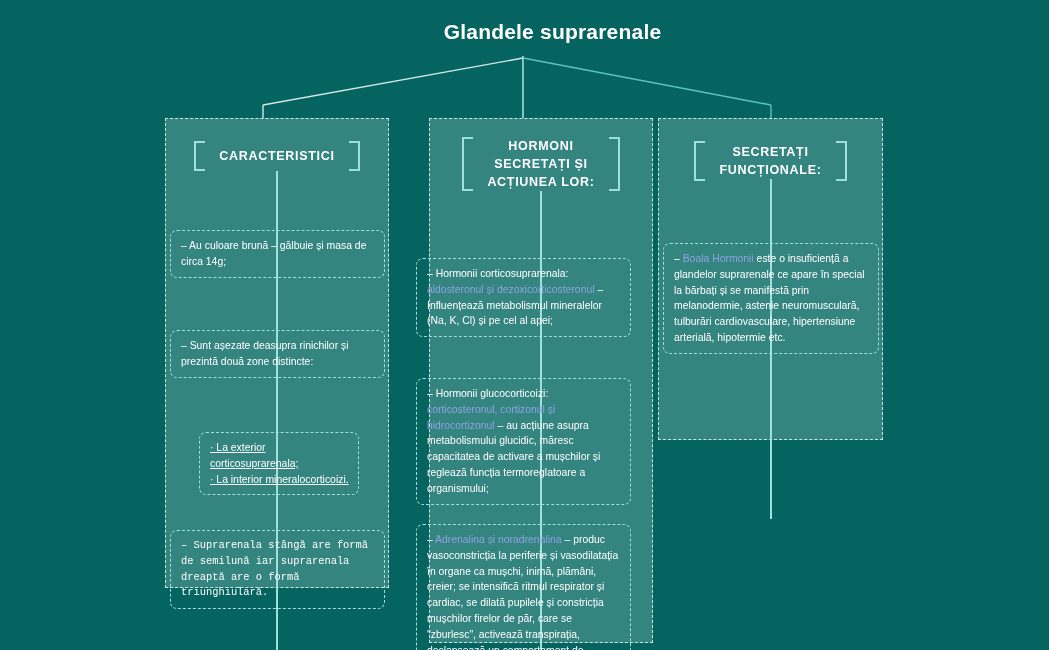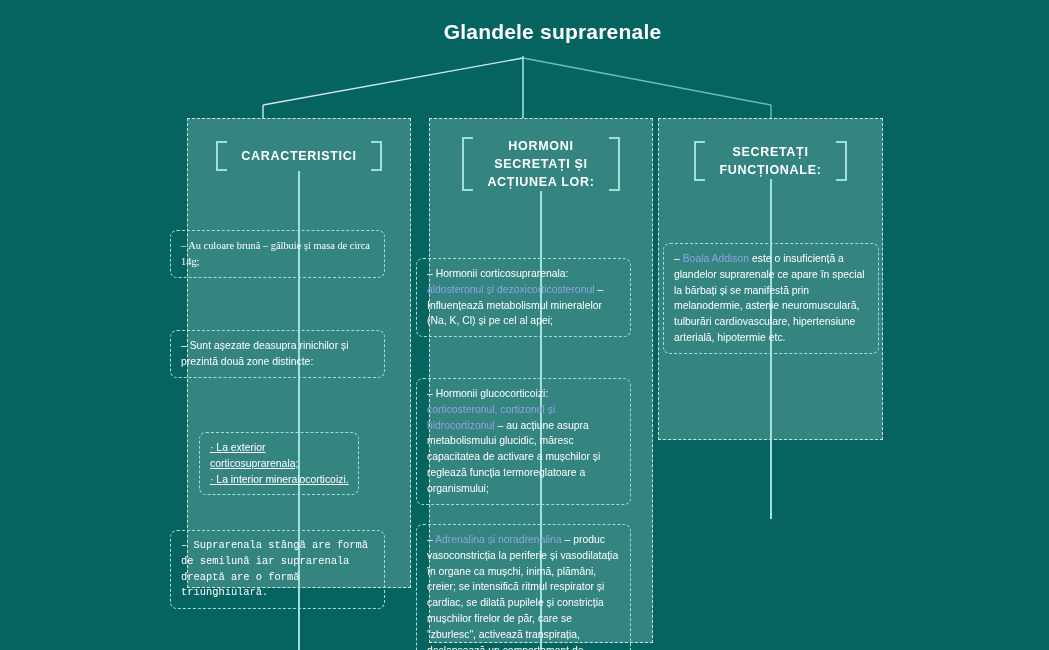--- a/index.html
+++ b/index.html
@@ -44,21 +44,21 @@
     pointer-events: none;
   }
 
   
   .column {
     position: absolute;
     background: #348480;
     border: 1px dashed #cfe3e2;
     box-sizing: border-box;
   }
-  .col-left   { left: 165px; top: 118px; width: 224px; height: 470px; margin-left: 22px; }
+  .col-left   { left: 165px; top: 118px; width: 224px; height: 470px; }
   .col-mid    { left: 429px; top: 118px; width: 224px; height: 525px; }
   .col-right  { left: 658px; top: 118px; width: 225px; height: 322px; }
 
   
   .spine {
     position: absolute;
     width: 2px;
     background: #9fdfdc;
     left: 50%;
     margin-left: -1px;
@@ -131,21 +131,21 @@
   <div class="column col-left">
     <div class="spine spine-left"></div>
 
     <div class="col-header" style="top:22px;">
       <span class="bracket left" style="height:30px;"></span>
       <span class="hdr-text">CARACTERISTICI</span>
       <span class="bracket right" style="height:30px;"></span>
     </div>
   </div>
 
-  <div class="note" style="left:170px; top:230px; width:215px;font-family:Liberation Serif, serif;">
+  <div class="note" style="left:170px; top:230px; width:215px;">
     <span>– Au culoare brună – gălbuie și masa de circa 14g;</span>
   </div>
 
   <div class="note" style="left:170px; top:330px; width:215px;">
     <span>– Sunt așezate deasupra rinichilor și prezintă două zone distincte:</span>
   </div>
 
   <div class="note" style="left:199px; top:432px; width:160px;text-decoration:underline;">
     <span>· La exterior corticosuprarenala;</span><br>
     <span>· La interior mineralocorticoizi.</span>
@@ -188,17 +188,17 @@
       <span class="bracket left" style="height:40px;"></span>
       <span class="hdr-text">
         <span>SECRETAȚI</span><br>
         <span>FUNCȚIONALE:</span>
       </span>
       <span class="bracket right" style="height:40px;"></span>
     </div>
   </div>
 
   <div class="note" style="left:663px; top:243px; width:216px;">
-    <span>– </span><span class="hl">Boala Addison</span><span> este o insuficiență a glandelor suprarenale ce apare în special la bărbați și se manifestă prin melanodermie, astenie neuromusculară, tulburări cardiovasculare, hipertensiune arterială, hipotermie etc.</span>
+    <span>– </span><span class="hl">Boala Hormonii</span><span> este o insuficiență a glandelor suprarenale ce apare în special la bărbați și se manifestă prin melanodermie, astenie neuromusculară, tulburări cardiovasculare, hipertensiune arterială, hipotermie etc.</span>
   </div>
 
 
 </div>
 
 </body></html>

